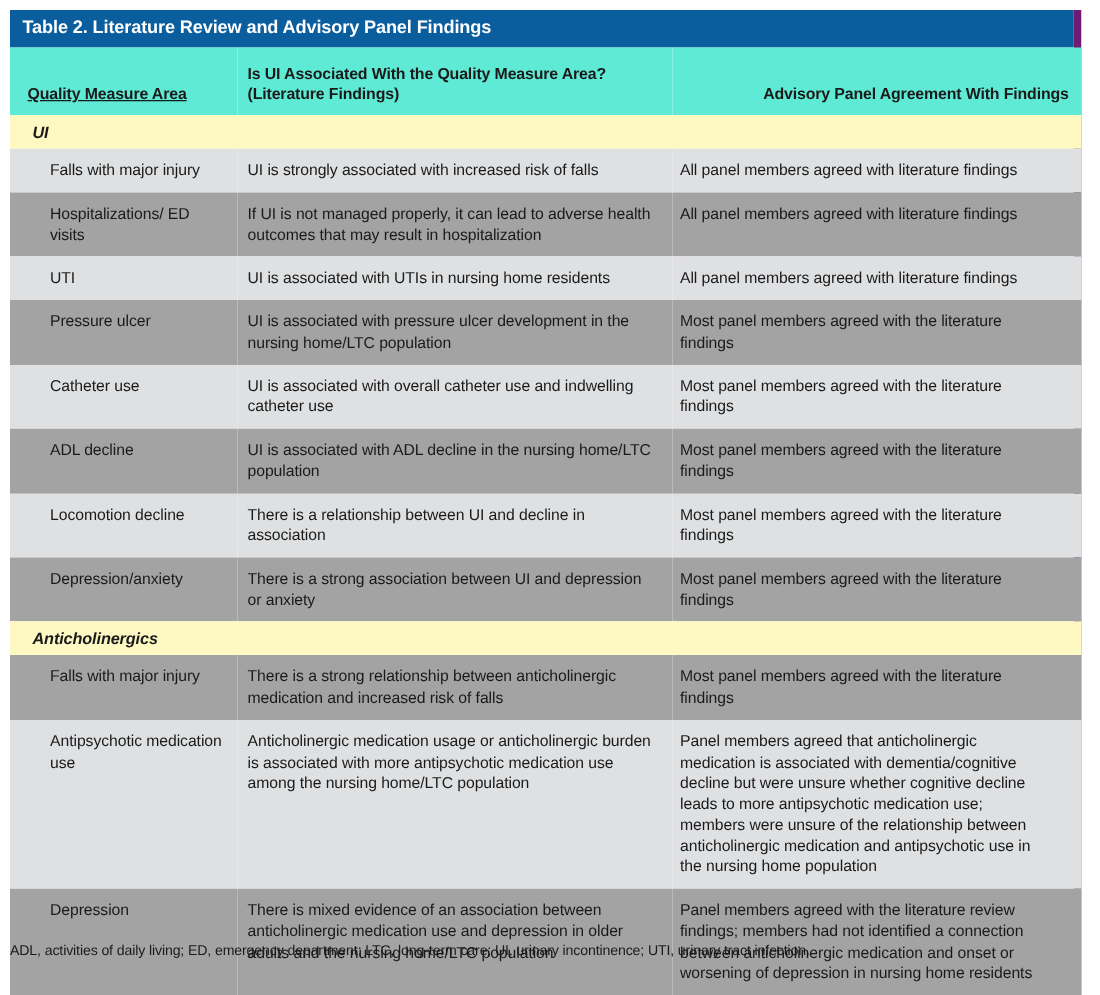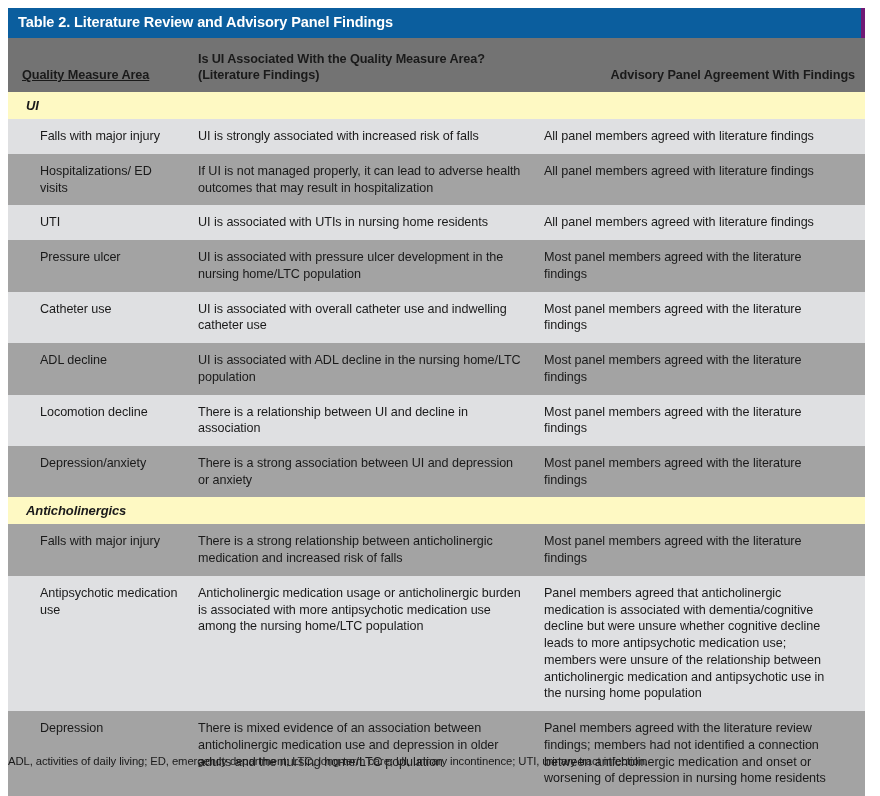--- a/index.html
+++ b/index.html
@@ -23,21 +23,21 @@
     box-sizing: border-box;
   }
 
   
   .table-frame {
     position: absolute;
     left: 8px;
     top: 8px;
     width: 857px;
     box-sizing: border-box;
-    border-right: 4px solid #701a75;
+    border-right: 6px solid #701a75;
     border-bottom: 0;
   }
 
   
   .table-title {
     background: #0b5e9e;
     color: #ffffff;
     font-size: 14.5px;
     font-weight: bold;
     letter-spacing: -0.1px;
@@ -54,21 +54,21 @@
     font-size: 12.6px;
     color: #1a1a1a;
   }
 
   col.c1 { width: 182px; }
   col.c2 { width: 348px; }
   col.c3 { width: 327px; }
 
   
   tr.colhead td {
-    background: #737373;
+    background: #5eead4;
     font-weight: bold;
     font-size: 12.7px;
     vertical-align: bottom;
     padding: 13px 10px 9px 10px;
     line-height: 1.28;
     letter-spacing: -0.1px;
   }
   tr.colhead td.c1cell { padding-left: 14px; text-decoration: underline; }
   tr.colhead td.c2cell { padding-left: 8px; }
   tr.colhead td.c3cell { padding-left: 6px; text-align: right; }

